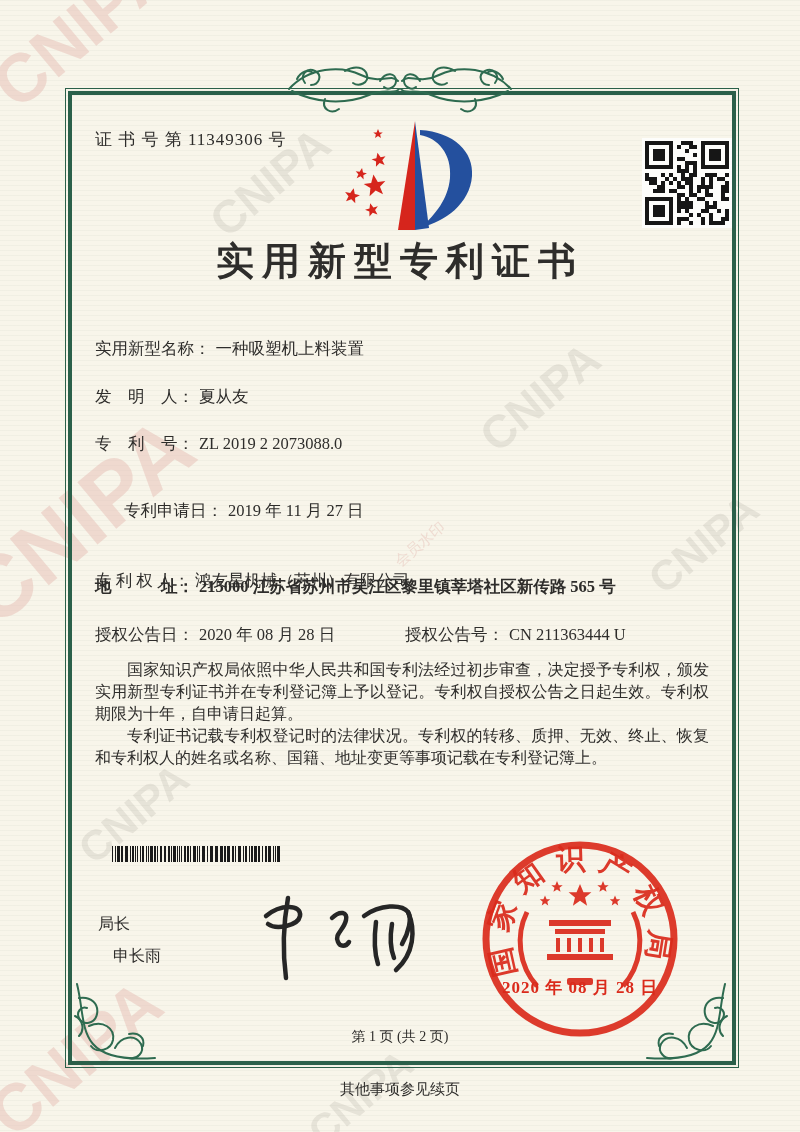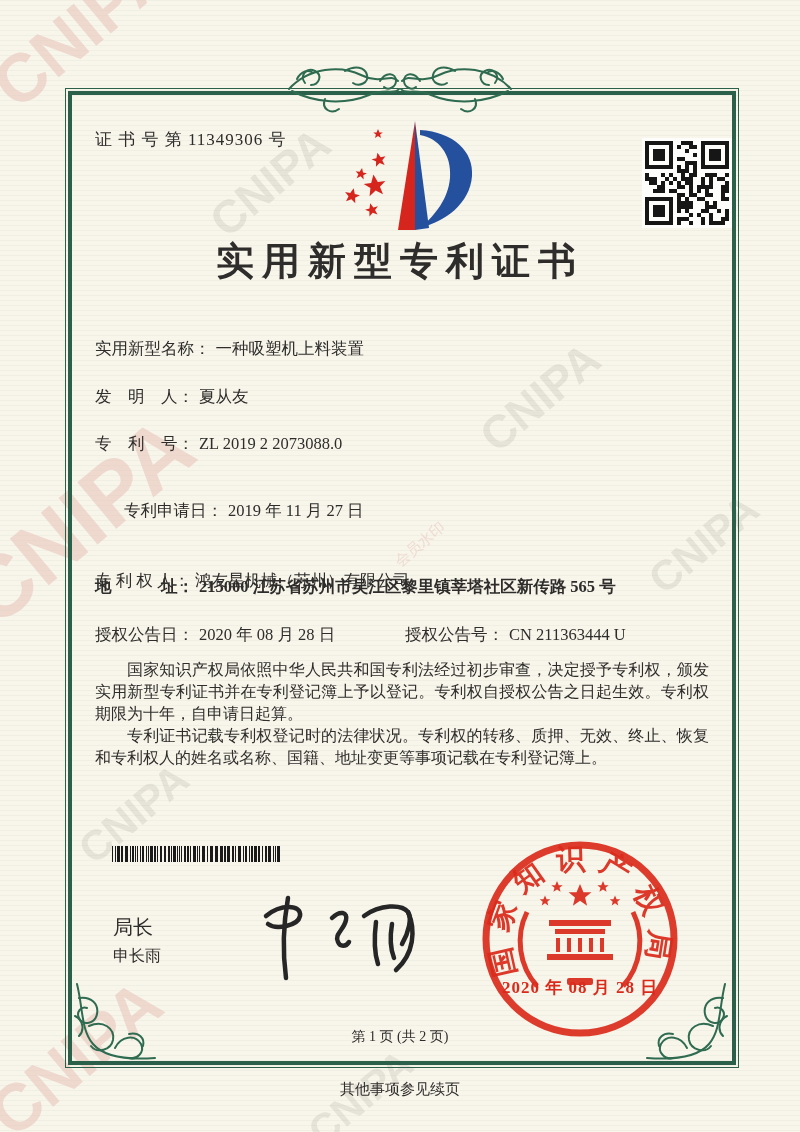--- a/index.html
+++ b/index.html
@@ -36,21 +36,21 @@
   .frow{left:95px;font-size:16.5px;z-index:3;white-space:nowrap;}
   .frow .fvalue{margin-left:5px;}
   .fpair2{position:absolute;left:310px;top:0;white-space:nowrap;}
   
   .paras{left:95px;top:659px;width:614px;font-size:16px;line-height:22px;
          text-align:justify;z-index:3;}
   .paras p{margin:0;text-indent:2em;}
   
   .barcode{left:112px;top:846px;width:206px;height:16px;overflow:hidden;z-index:3;}
   .barcode i{display:inline-block;height:100%;background:#1a1a1a;vertical-align:top;}
-  .signer-title{left:113px;top:914px;font-size:20px;z-index:3;}
+  .signer-title{left:98px;top:914px;font-size:16px;z-index:3;}
   .signer-name{left:113px;top:946px;font-size:16px;z-index:3;}
   .signature{left:236px;top:890px;z-index:3;}
   .seal{left:477px;top:836px;z-index:3;}
   .seal-date{left:468px;top:976px;width:224px;text-align:center;font-size:17px;
              font-weight:bold;color:#da2a1b;letter-spacing:1px;z-index:4;}
   .page-num{left:0;right:0;top:1028px;text-align:center;font-size:14px;z-index:3;}
   .note{left:0;right:0;top:1080px;text-align:center;font-size:15px;z-index:3;}
 </style>
 </head>
 <body>

